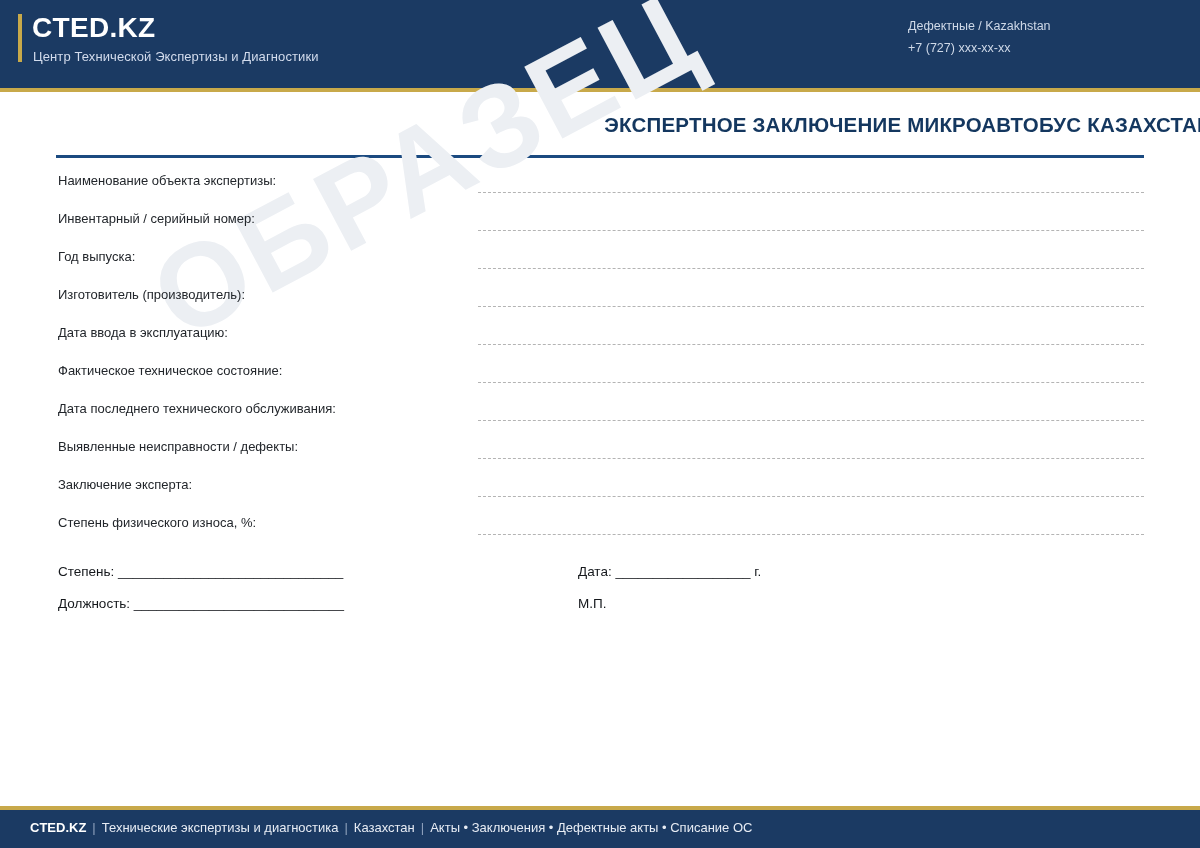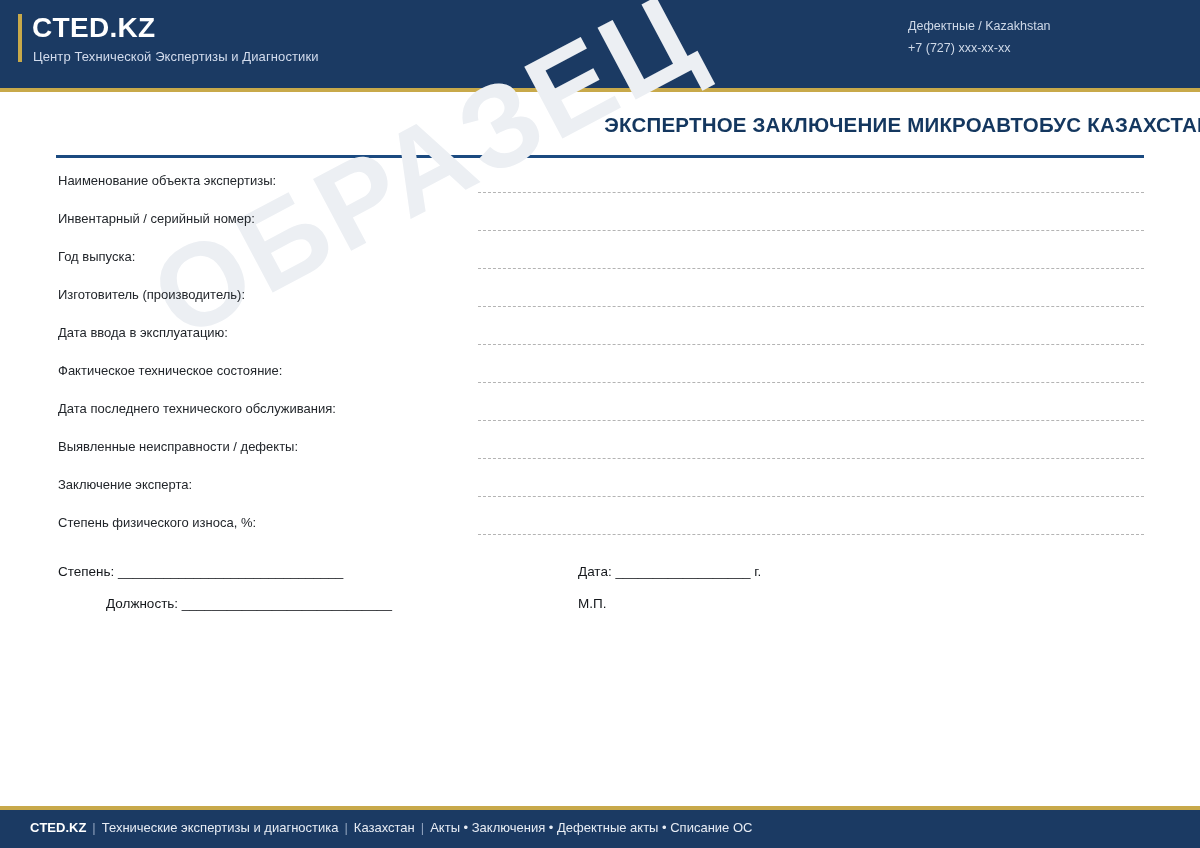--- a/index.html
+++ b/index.html
@@ -144,21 +144,21 @@
     top: 560px;
     width: 1200px;
   }
   .sig {
     position: absolute;
     font-size: 13.5px;
     color: #15181c;
     white-space: nowrap;
   }
   .sig-expert { left: 58px; top: 4px; }
-  .sig-position { left: 58px; top: 36px; margin-left: 48px; }
+  .sig-position { left: 58px; top: 36px; }
   .sig-date { left: 578px; top: 4px; }
   .sig-stamp { left: 578px; top: 36px; }
 
   
   .footer-accent {
     position: absolute;
     left: 0;
     top: 806px;
     width: 1200px;
     height: 4px;

